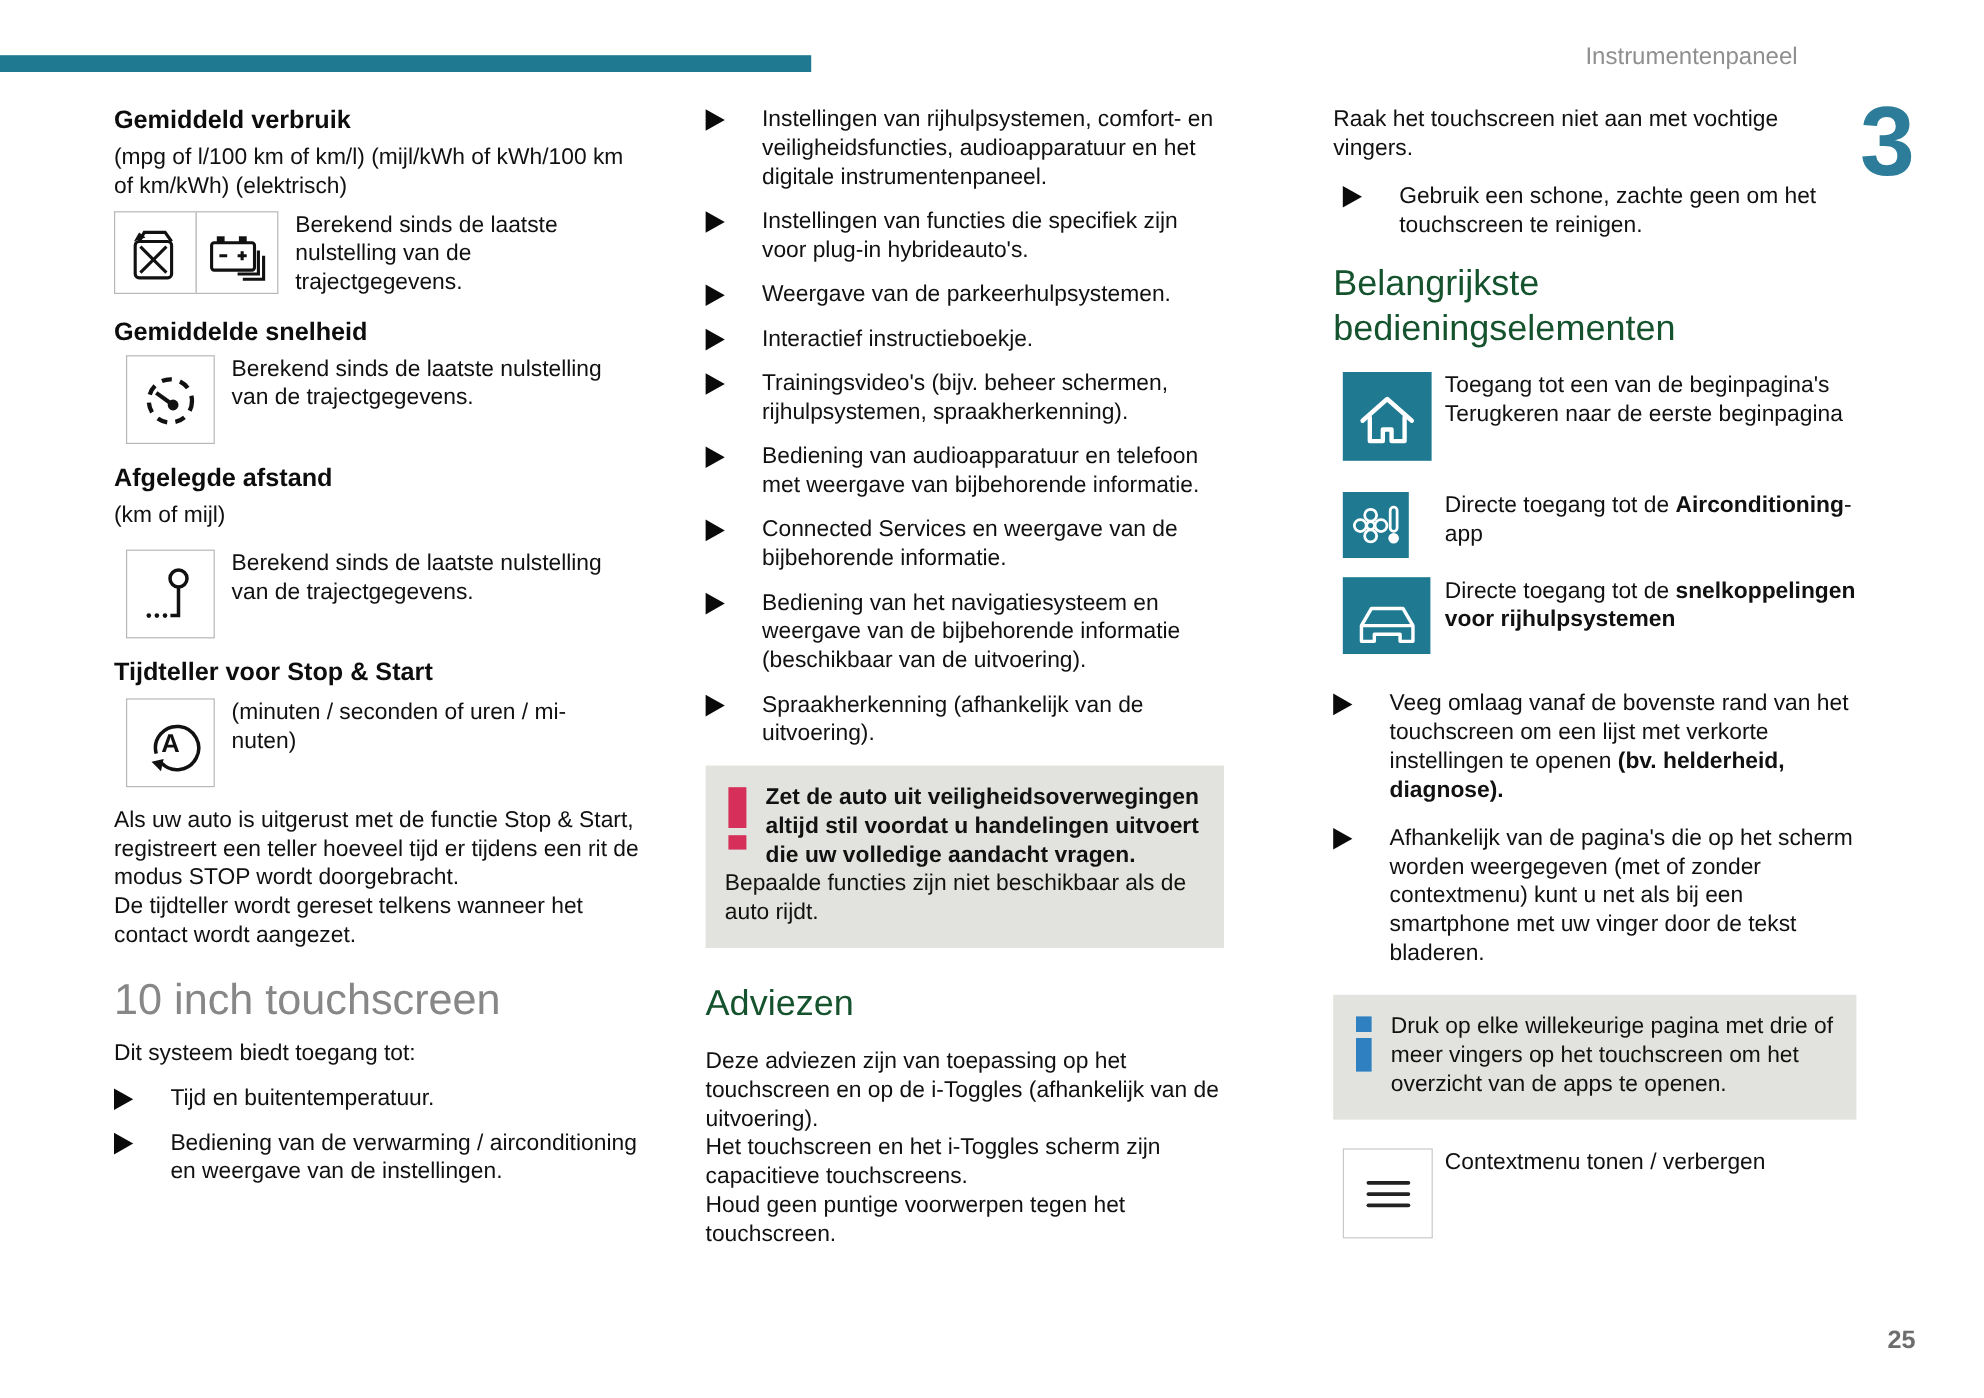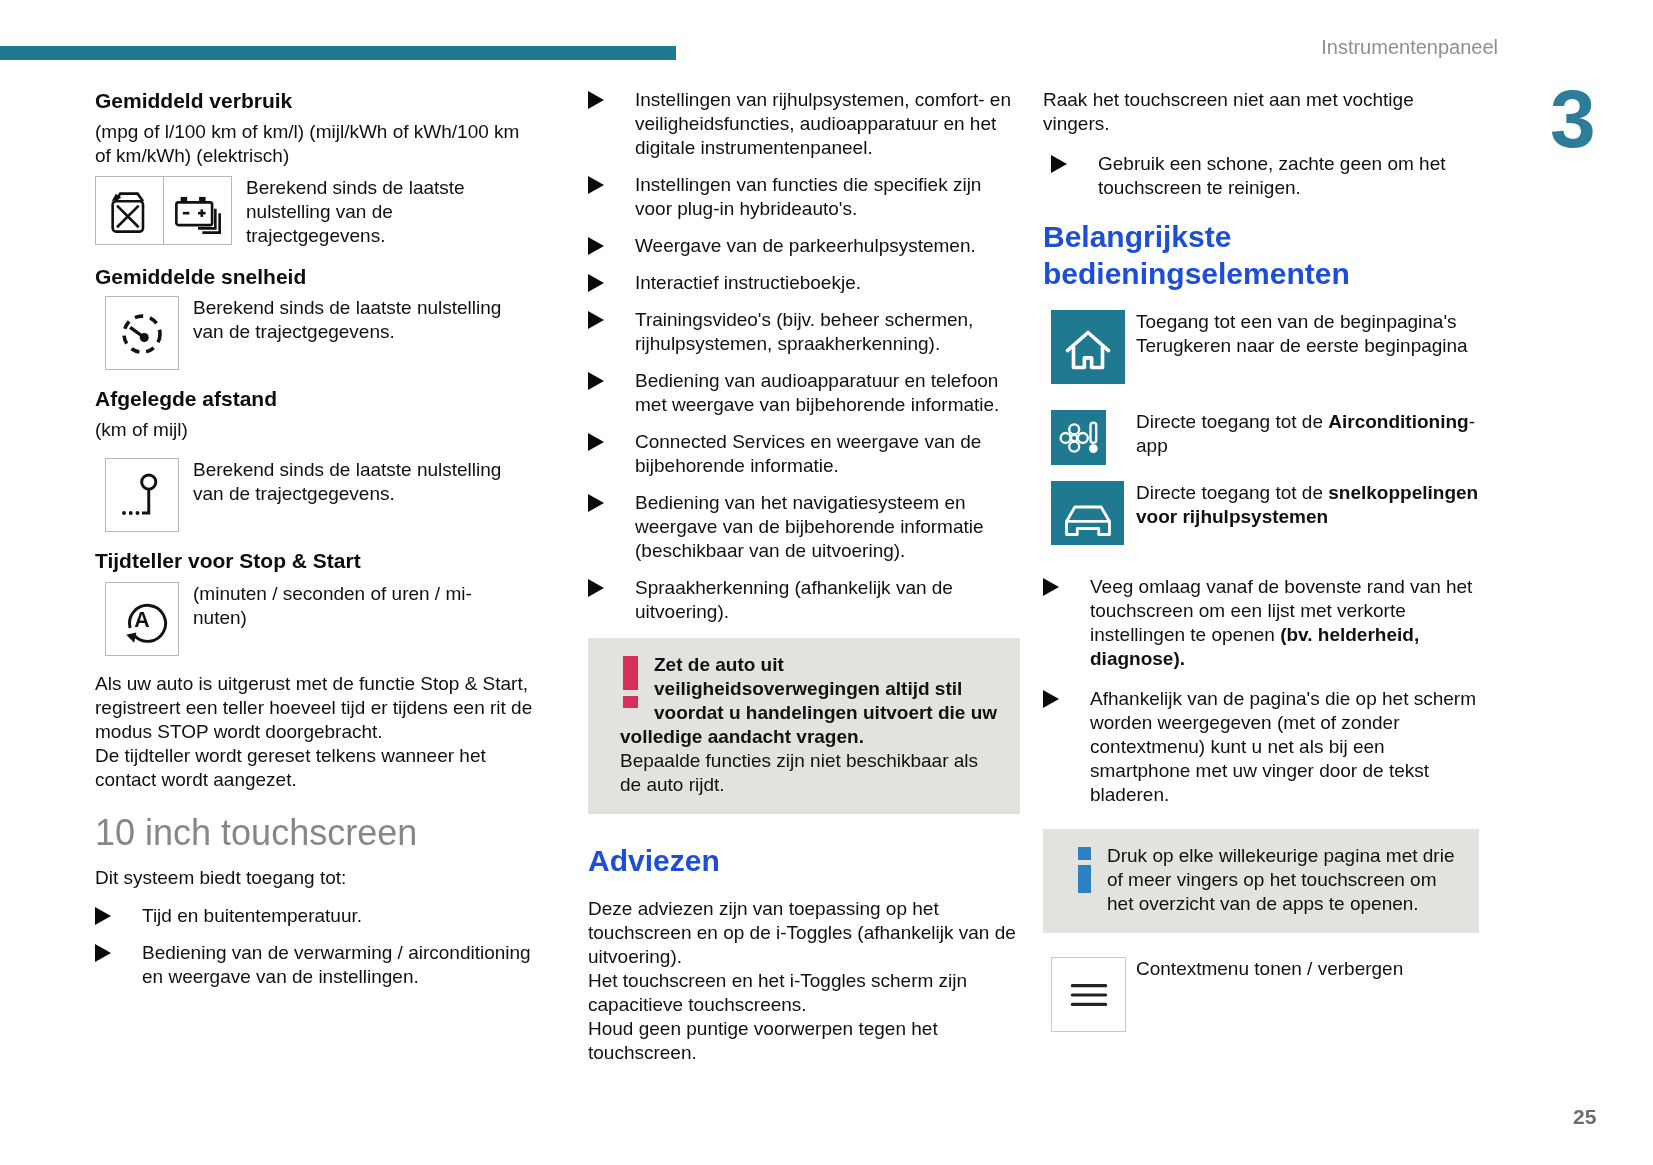--- a/index.html
+++ b/index.html
@@ -6,43 +6,43 @@
   .page{position:relative;width:1623px;height:1165px;background:#ffffff;overflow:hidden;
         font-family:"Liberation Sans","DejaVu Sans",sans-serif;color:#111;}
   .topbar{position:absolute;left:0;top:46px;width:676px;height:14px;background:#1f7a91;}
   .runhead{position:absolute;top:36px;right:125px;font-size:20px;color:#8f8f8f;}
   .chapter{position:absolute;top:78px;left:1550px;font-size:82px;font-weight:bold;color:#2d7d9a;line-height:1;}
   .pagenum{position:absolute;left:1573px;top:1105px;font-size:21px;font-weight:bold;color:#6d6d6d;}
 
   .col{position:absolute;top:88px;font-size:19px;line-height:24px;}
   .col1{left:95px;width:440px;}
   .col2{left:588px;width:432px;}
-  .col3{left:1043px;width:436px;}
+  .col3{left:1111px;width:436px;}
 
   h3{font-size:21px;line-height:26px;margin:0 0 6px 0;font-weight:bold;color:#0d0d0d;}
-  h2{font-size:30px;line-height:37px;margin:0 0 18px 0;font-weight:bold;color:#1d4ed8;}
+  h2{font-size:30px;line-height:37px;margin:0 0 18px 0;font-weight:normal;color:#14532d;}
   .bigtitle{font-size:36px;line-height:42px;color:#878787;font-weight:normal;margin:4px 0 12px 0;}
   p{margin:0;}.mb8{margin-bottom:8px}.mb14{margin-bottom:14px}.mb16{margin-bottom:16px}
   .mb20{margin-bottom:20px}.mb24{margin-bottom:24px}
 
   .bullet{display:flex;gap:31px;margin-bottom:13px;}
   .tri{flex:none;width:0;height:0;border-left:16px solid #0a0a0a;border-top:9px solid transparent;
        border-bottom:9px solid transparent;margin-top:3px;}
 
   .iconrow{display:flex;align-items:flex-start;margin-bottom:16px;}
   .framebox{flex:none;border:1px solid #b7b7b7;background:#fff;display:flex;align-items:center;justify-content:center;}
   .box67{width:67px;height:67px;}
   .box72{width:72px;height:72px;}
   .adjacent{margin-left:-1px;}
   .cap{margin-left:14px;}
   .cap-narrow{max-width:232px;}
   .cap-wide{max-width:340px;}
   .ind10{margin-left:10px;}
 
-  .graybox{background:#e2e2de;padding:15px 18px 17px 32px;}
+  .graybox{background:#e2e2de;padding:15px 18px 17px 16px;}
   .warnbox{margin-top:14px;}
   .warn-glyph{float:left;width:15px;margin:3px 16px 2px 3px;}
   .warn-glyph .bar{width:15px;height:34px;background:#d6305a;}
   .warn-glyph .dot{width:15px;height:12px;background:#d6305a;margin-top:6px;}
   .info-glyph{float:left;width:13px;margin:3px 16px 2px 3px;}
   .info-glyph .dot{width:13px;height:13px;background:#2e80c0;}
   .info-glyph .bar{width:13px;height:28px;background:#2e80c0;margin-top:5px;}
 
   .tealbox{flex:none;background:#1f7a91;display:flex;align-items:center;justify-content:center;}
   .tb74{width:74px;height:74px;}

